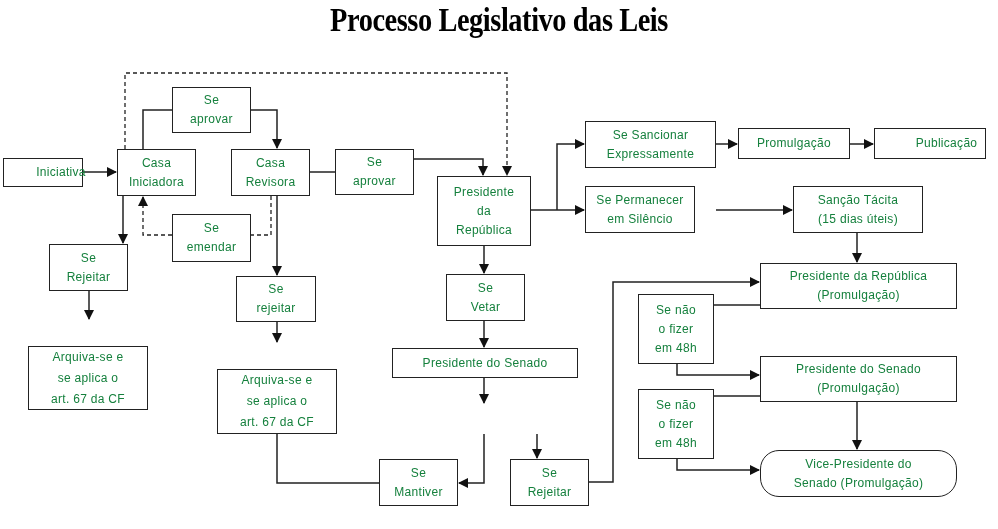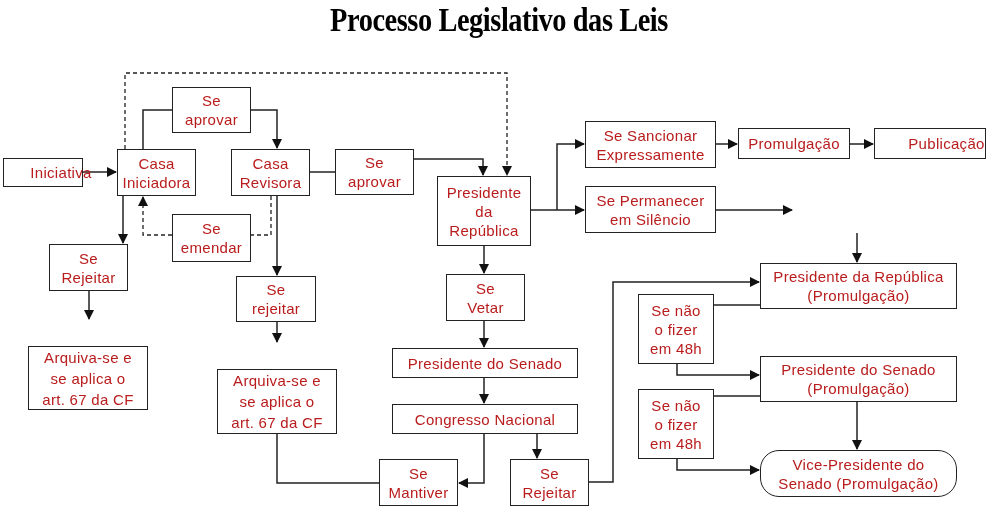--- a/index.html
+++ b/index.html
@@ -7,22 +7,22 @@
   #title {
     position:absolute; left:0; top:2px; width:998px; text-align:center;
     font-family:"Liberation Serif","DejaVu Serif",serif; font-weight:bold;
     font-size:33px; color:#000; letter-spacing:-0.5px; transform:scaleX(0.86);
     transform-origin:center top;
   }
   svg#links { position:absolute; left:0; top:0; }
   .node {
     position:absolute; box-sizing:border-box; border:1.5px solid #222; background:#fff;
     display:flex; align-items:center; justify-content:center; text-align:center;
-    font-family:"Liberation Sans","DejaVu Sans",sans-serif; font-size:15px;
-    line-height:19px; color:#b91c1c; white-space:pre-line; letter-spacing:0.3px;
+    font-family:"Liberation Sans","DejaVu Sans",sans-serif; font-size:12px;
+    line-height:19px; color:#15803d; white-space:pre-line; letter-spacing:0.3px;
   }
   .node.tight { line-height:21px;margin-top:26px; }
 </style>
 </head>
 <body>
 
 <div id="canvas">
   <div id="title">Processo Legislativo das Leis</div>
 
   <svg id="links" width="998" height="529">
@@ -114,31 +114,32 @@
 rejeitar</div>
   <div class="node tight" style="left:217px;top:343px;width:120px;height:65px;">Arquiva-se e
 se aplica o
 art. 67 da CF</div>
   <div class="node" style="left:437px;top:176px;width:94px;height:70px;">Presidente
 da
 República</div>
   <div class="node" style="left:446px;top:274px;width:79px;height:47px;">Se
 Vetar</div>
   <div class="node" style="left:392px;top:348px;width:186px;height:30px;">Presidente do Senado</div>
-  <div class="node" style="left:392px;top:404px;width:186px;height:30px;">Congresso Nacional</div>
   <div class="node" style="left:379px;top:459px;width:79px;height:47px;">Se
 Mantiver</div>
   <div class="node" style="left:510px;top:459px;width:79px;height:47px;">Se
 Rejeitar</div>
   <div class="node" style="left:585px;top:121px;width:131px;height:47px;">Se Sancionar
 Expressamente</div>
   <div class="node" style="left:738px;top:128px;width:112px;height:31px;">Promulgação</div>
   <div class="node" style="left:874px;top:128px;width:112px;height:31px;padding-left:33px;">Publicação</div>
-  <div class="node" style="left:585px;top:186px;width:131px;height:47px;">Se Permanecer
+  <div class="node" style="left:585px;top:186px;width:110px;height:47px;">Se Permanecer
 em Silêncio</div>
+  <div class="node" style="left:793px;top:186px;width:130px;height:47px;">Sanção Tácita
+(15 dias úteis)</div>
   <div class="node" style="left:760px;top:263px;width:197px;height:46px;">Presidente da República
 (Promulgação)</div>
   <div class="node" style="left:638px;top:294px;width:76px;height:70px;">Se não
 o fizer
 em 48h</div>
   <div class="node" style="left:760px;top:356px;width:197px;height:46px;">Presidente do Senado
 (Promulgação)</div>
   <div class="node" style="left:638px;top:389px;width:76px;height:70px;">Se não
 o fizer
 em 48h</div>

